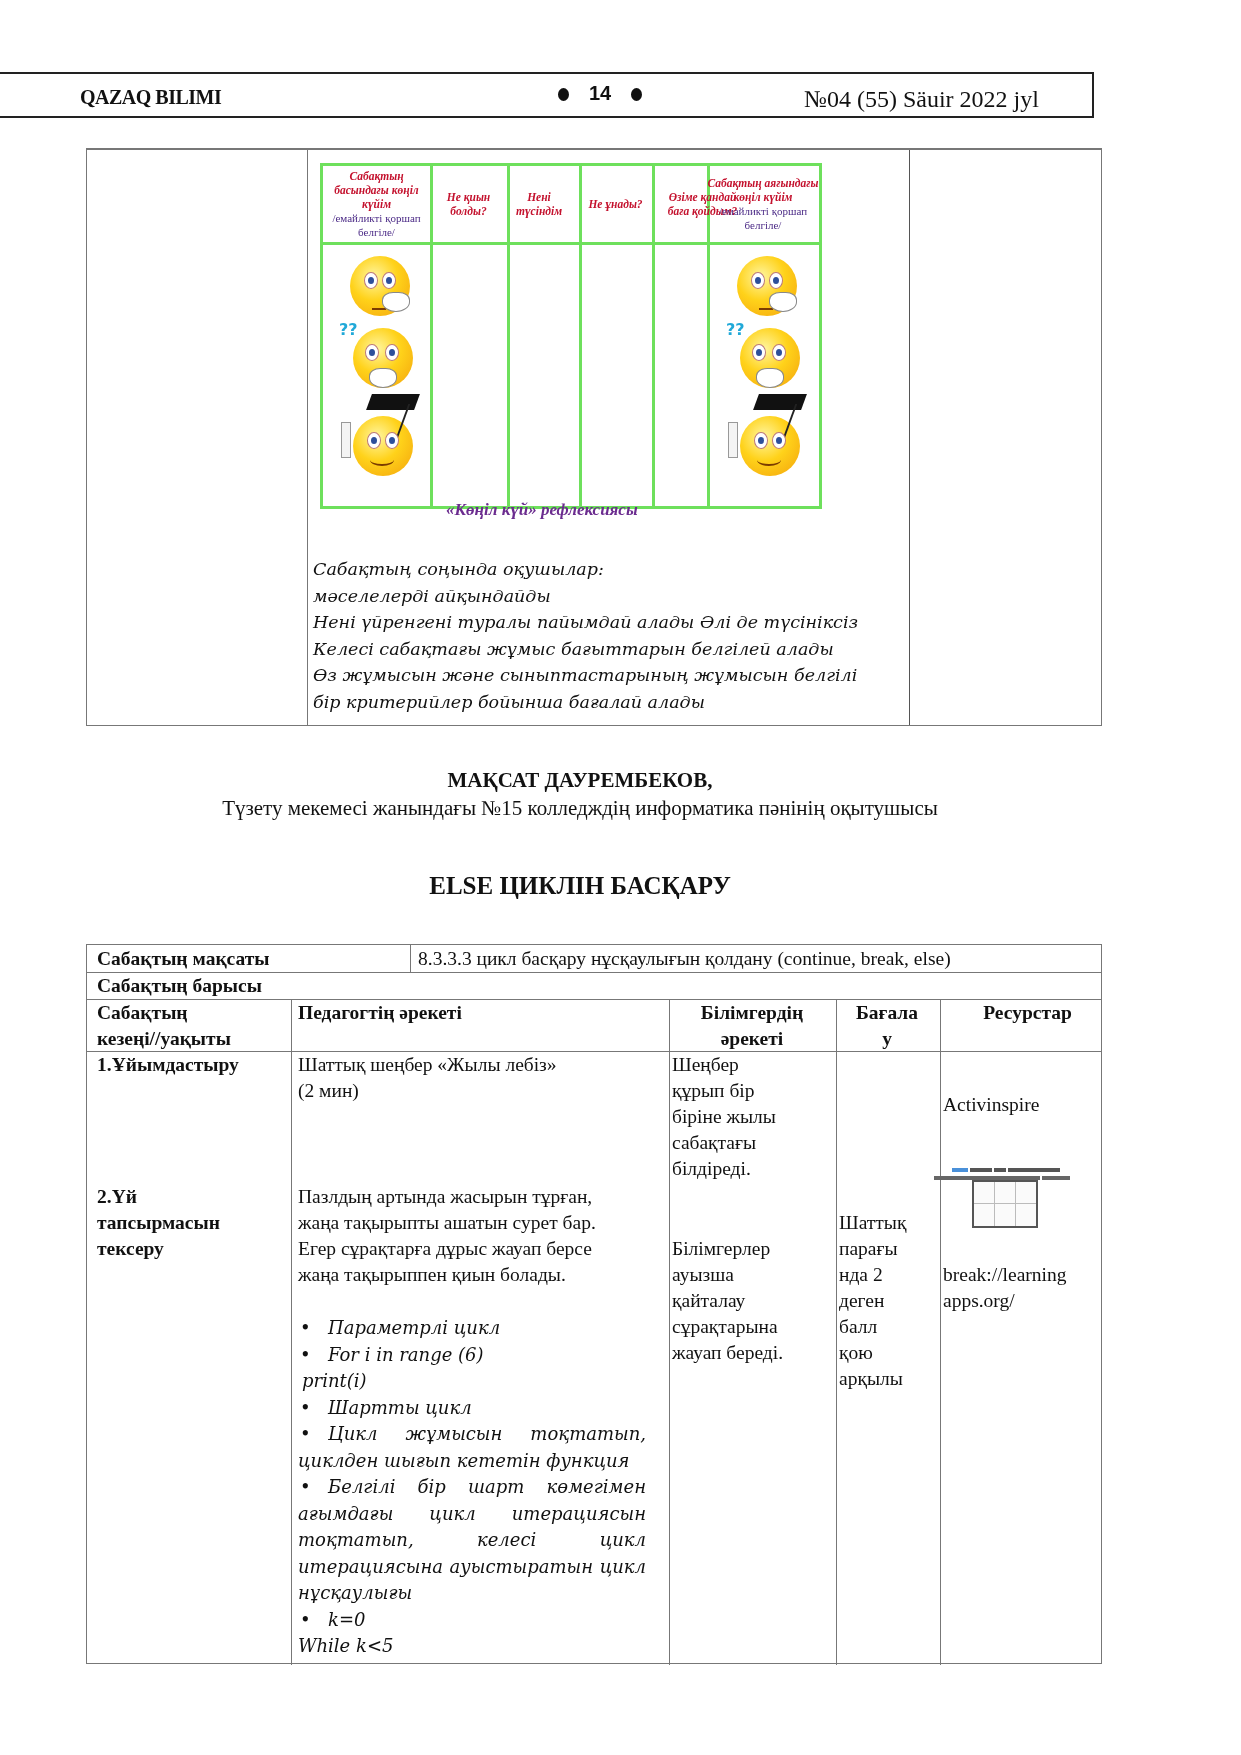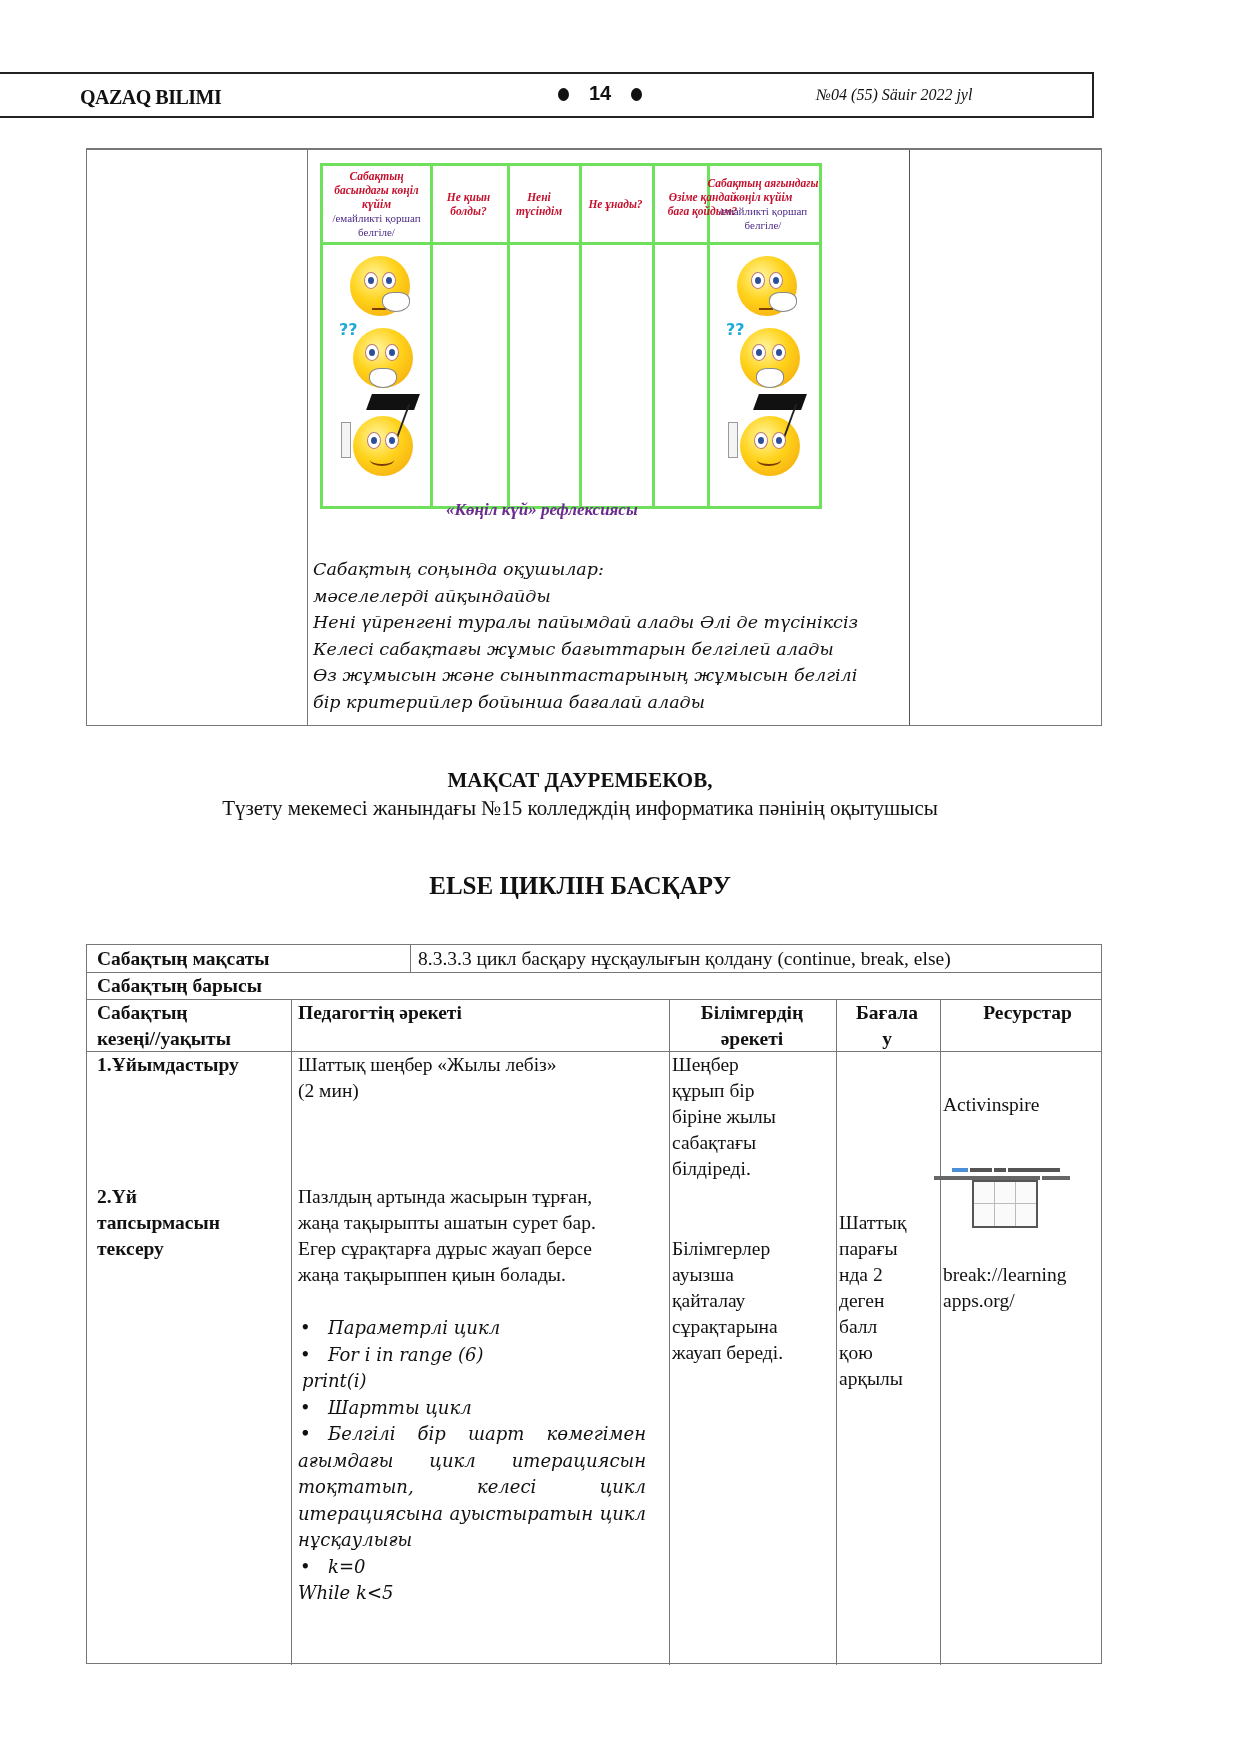--- a/index.html
+++ b/index.html
@@ -3,21 +3,21 @@
 <meta charset="utf-8">
 <style>
   html, body { margin:0; padding:0; background:#ffffff; }
   body { width:1241px; height:1755px; position:relative; overflow:hidden; font-family:"Liberation Serif", serif; color:#111; }
 
   
   .hdr { position:absolute; left:-2px; top:72px; width:1096px; height:46px; border:2px solid #222; border-left:none; box-sizing:border-box; }
   .hdr-left { position:absolute; left:82px; top:12px; font-weight:bold; font-size:20px; letter-spacing:-0.5px; }
   .hdr-mid { position:absolute; left:540px; top:8px; font-size:20px; font-weight:bold; font-family:"Liberation Sans", sans-serif; }
   .hdr-mid .dot { display:inline-block; width:11px; height:13px; background:#111; border-radius:50%; vertical-align:middle; margin:0 20px; }
-  .hdr-right { position:absolute; left:806px; top:12px; font-style:italic; font-size:16px;margin-left:12px; }
+  .hdr-right { position:absolute; left:806px; top:12px; font-size:24px; }
 
   
   .t1 { position:absolute; left:86px; top:148px; width:1016px; height:578px; border:1px solid #777; box-sizing:border-box; border-top-width:2px; }
   .t1 .c1 { position:absolute; left:0; top:0; width:220px; height:100%; border-right:1px solid #777; }
   .t1 .c3 { position:absolute; left:822px; top:0; width:1px; height:100%; background:#555; }
 
   
   .rgrid { position:absolute; left:320px; top:163px; width:502px; height:346px; border:3px solid #6ee05c; box-sizing:border-box; }
   .rgrid .col { position:absolute; top:0; height:100%; border-left:3px solid #6ee05c; }
   .rgrid .hrow { position:absolute; left:0; top:76px; width:100%; height:3px; background:#6ee05c; }
@@ -230,21 +230,21 @@
   <div>жаңа тақырыпты ашатын сурет бар.</div>
   <div>Егер сұрақтарға дұрыс жауап берсе</div>
   <div>жаңа тақырыппен қиын болады.</div>
 </div>
 
 <div class="cell it" style="left:298px;top:1315px;width:348px;font-size:18px;line-height:26.5px;font-family:'DejaVu Serif',serif;">
   <div class="bul">Параметрлі цикл</div>
   <div class="bul">For i in range (6)</div>
   <div style="padding-left:4px"> print(i)</div>
   <div class="bul">Шартты цикл</div>
-  <div class="just" style="text-indent:30px;position:relative"><span style="position:absolute;left:-28px;font-style:normal">•</span></div>
+  <div class="just" style="text-indent:30px;position:relative"><span style="position:absolute;left:-28px;font-style:normal">•</span><span>Цикл жұмысын тоқтатып, циклден шығып кететін функция</span></div>
   <div class="just" style="text-indent:30px;position:relative"><span style="position:absolute;left:-28px;font-style:normal">•</span><span>Белгілі бір шарт көмегімен ағымдағы цикл итерациясын тоқтатып, келесі цикл итерациясына ауыстыратын цикл нұсқаулығы</span></div>
   <div class="bul">k=0</div>
   <div>While k&lt;5</div>
 </div>
 
 <div class="cell" style="left:672px;top:1236px">
   <div>Білімгерлер</div>
   <div>ауызша</div>
   <div>қайталау</div>
   <div>сұрақтарына</div>

